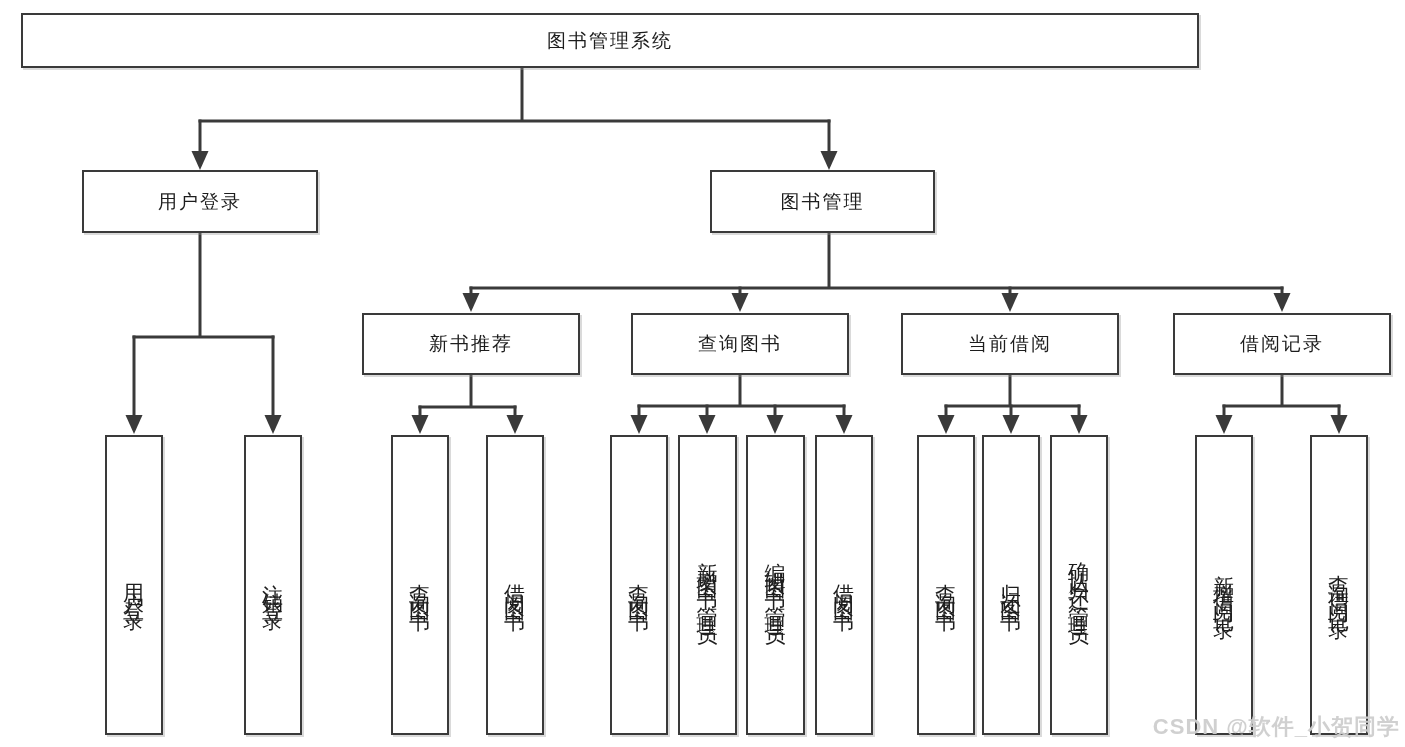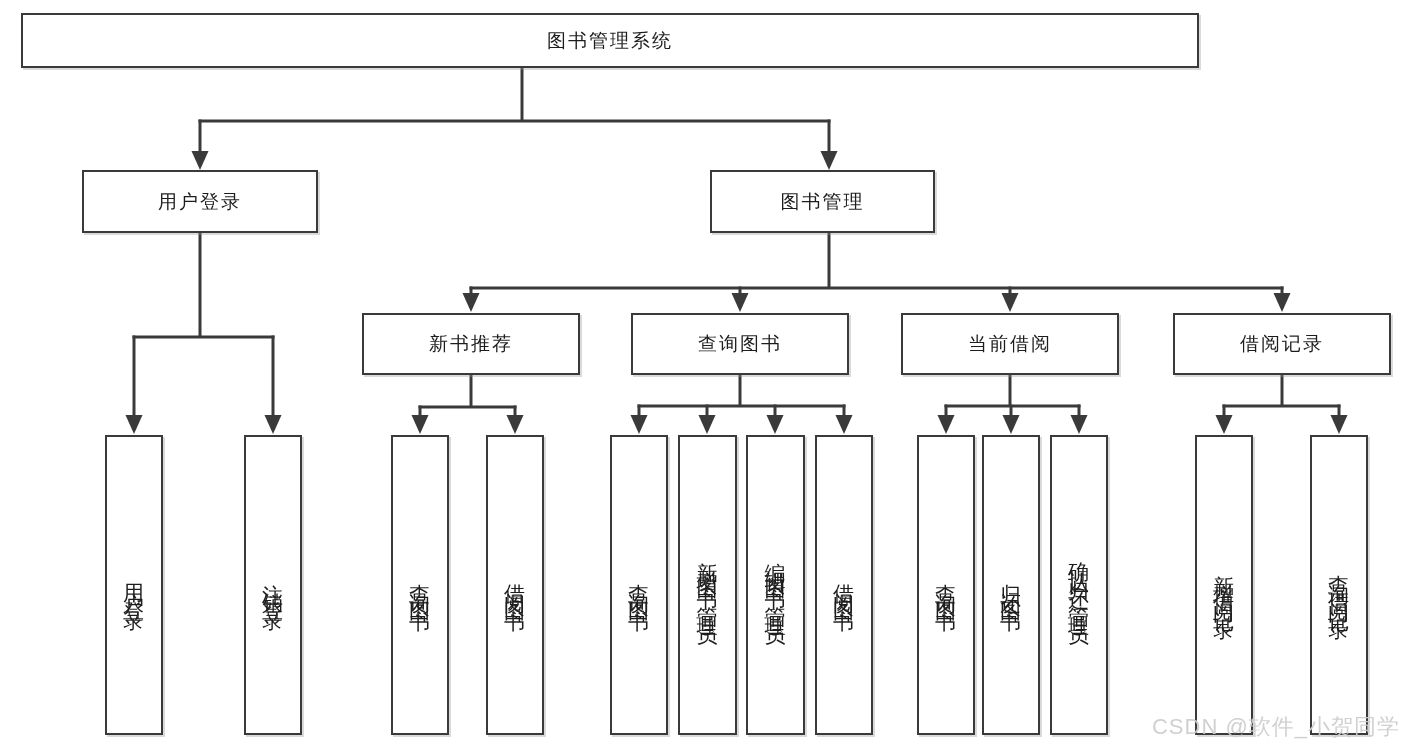--- a/index.html
+++ b/index.html
@@ -56,20 +56,21 @@
   .e1 { left: 1195px; } .e2 { left: 1310px; }
   .watermark {
     position: absolute;
     right: 5px;
     bottom: 5px;
     font-size: 22px;
     color: rgba(205,205,205,0.95);
     letter-spacing: 1px;
     z-index: 10;
     white-space: nowrap;
+    font-weight: bold;
   }
 </style>
 </head>
 <body>
 
 <div id="canvas">
 
   <svg id="connectors" viewBox="0 0 1405 747" xmlns="http://www.w3.org/2000/svg">
     <g stroke="#3a3a3a" stroke-width="3" fill="none">
 

